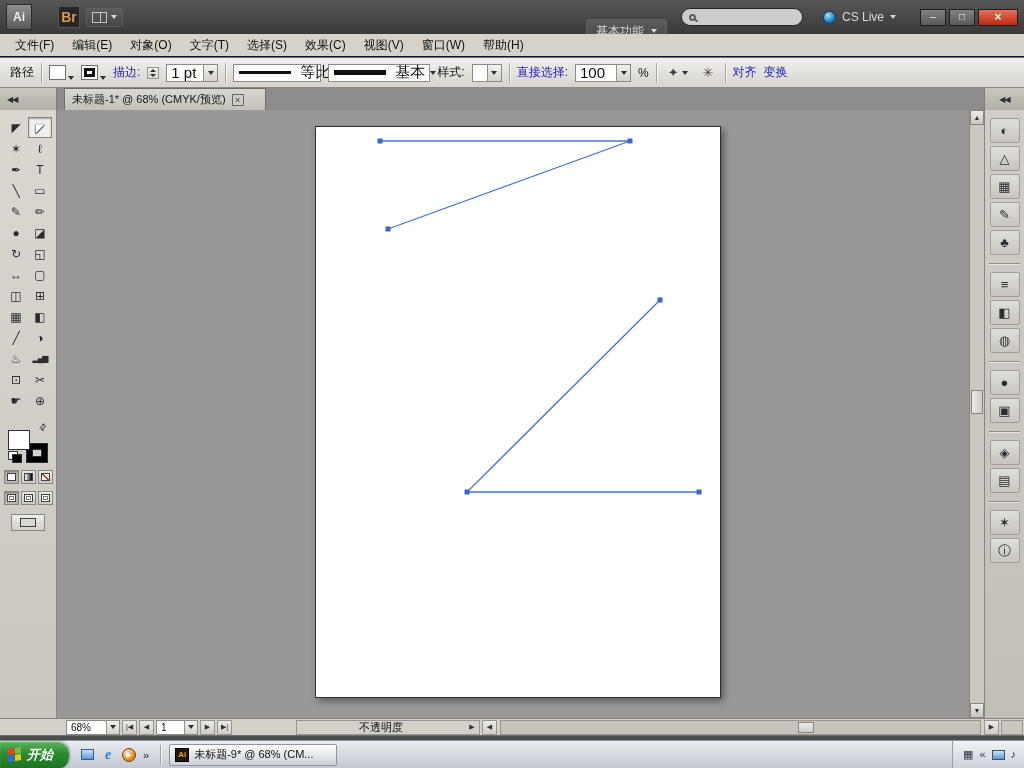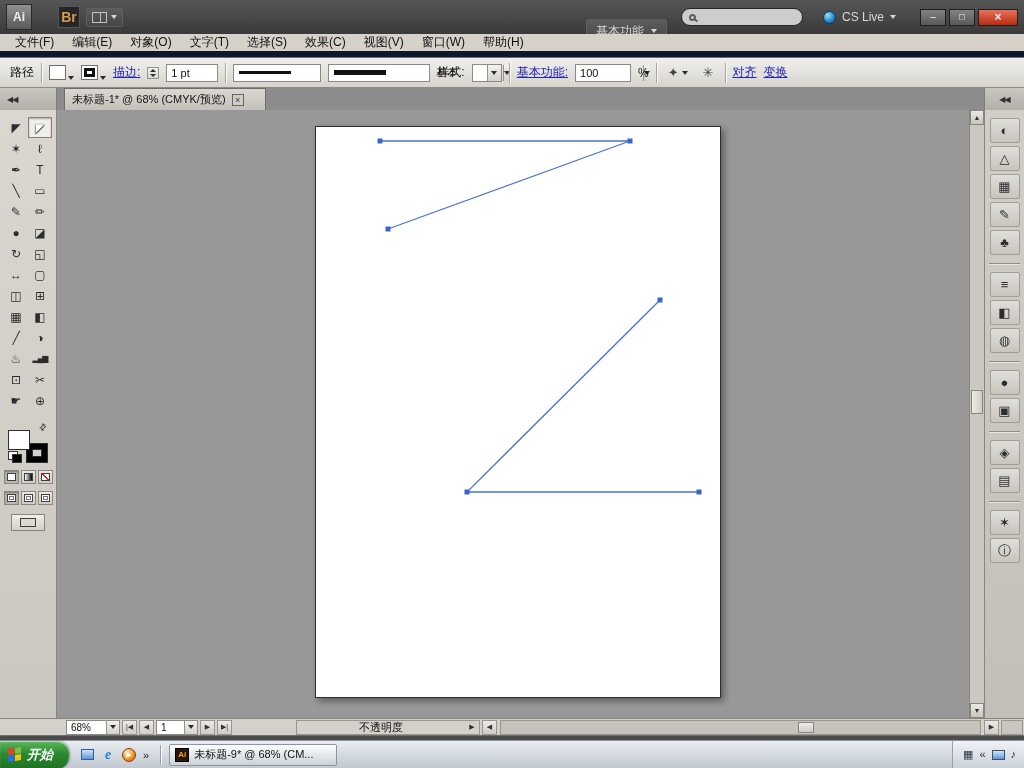--- a/index.html
+++ b/index.html
@@ -22,35 +22,35 @@
   .searchbox input { border:none; background:transparent; outline:none; width:90px; font-size:11px; color:#222; }
   .mag { width:7px; height:7px; border:2px solid #5f5f5f; border-radius:50%; position:relative; flex:none; }
   .mag::after { content:""; position:absolute; width:5px; height:2px; background:#5f5f5f; right:-4px; bottom:-2px; transform:rotate(40deg); }
   .cslive-btn { display:flex; align-items:center; gap:6px; padding:3px 6px; color:#d8d8d8; }
   .cs-dot { width:13px; height:13px; border-radius:50%; background:radial-gradient(circle at 35% 30%,#aadcf2,#1b86c8 60%,#0b5a94); border:1px solid #083e66; }
   .winbtns { display:flex; gap:3px; margin-left:12px; }
   .winbtn { width:26px; height:17px; border:1px solid #1e1e1e; background:linear-gradient(#828282,#585858); color:#efefef; font-size:10px; line-height:1; display:flex; align-items:center; justify-content:center; }
   .winbtn.close { background:linear-gradient(#e8715b,#b92c11); width:40px; font-weight:bold; font-size:12px; }
 
   
-  .menubar { position:absolute; top:34px; left:0; right:0; height:23px; background:#d6d2ca; border-bottom:6px solid #0f172a; display:flex; align-items:center; padding:0 6px; }
+  .menubar { position:absolute; top:34px; left:0; right:0; height:23px; background:#d6d2ca; border-bottom:1px solid #0f172a; display:flex; align-items:center; padding:0 6px; }
   .menu-item { padding:3px 9px; color:#111; }
 
   
   .controlbar { position:absolute; top:58px; left:0; right:0; height:30px; background:linear-gradient(#f0efed,#d7d4cd); border-bottom:1px solid #8f8b84; display:flex; align-items:center; gap:7px; padding:0 10px; font-size:12px; }
   .cb-sep { width:1px; height:20px; background:#a8a49d; box-shadow:1px 0 0 #fbfaf8; flex:none; }
   .swatch-dd { display:flex; align-items:flex-end; gap:2px; }
   .fill-swatch { width:17px; height:15px; background:#fff; border:1px solid #6f6f6f; box-shadow:inset 0 0 0 1px #fff; }
   .stroke-swatch { width:17px; height:15px; background:#fff; border:1px solid #6f6f6f; position:relative; }
   .stroke-swatch::after { content:""; position:absolute; inset:2px; border:3px solid #101010; }
-  .link { color:#2323b6; text-decoration:underline; }
+  .link { color:#2323b6; }
   .spin { display:flex; flex-direction:column; gap:2px; padding:1px 2px; border:1px solid #9a958d; background:linear-gradient(#f1f0ee,#d8d5cf); }
   .spin .dd.up { transform:rotate(180deg); }
   .spin .dd { border-left-width:3px; border-right-width:3px; border-top-width:3px; }
-  .combo { background:#fff; border:1px solid #8d8983; height:18px; display:flex; align-items:center; font-size:11px;gap:41px; }
+  .combo { background:#fff; border:1px solid #8d8983; height:18px; display:flex; align-items:center; font-size:15px; }
   .combo .val { padding:0 4px; white-space:nowrap; }
   .combo .dd-btn { margin-left:auto; width:14px; align-self:stretch; background:linear-gradient(#f2f1ef,#d5d2cc); border-left:1px solid #979289; display:flex; align-items:center; justify-content:center; }
   .prof-line { width:52px; height:3px; background:#101010; margin:0 5px; flex:none; }
   .prof-line.thick { height:5px; }
   .cb-icon-btn { display:flex; align-items:center; gap:3px; padding:2px 4px; }
   .cb-glyph { font-size:13px; color:#444; line-height:1; }
 
   
   .tabbar { position:absolute; top:88px; left:0; right:0; height:22px; background:#8c8c8c; display:flex; align-items:stretch; }
   .dock-header-left { width:57px; background:linear-gradient(#cac7c1,#b3b0aa); border-right:1px solid #7d7d7d; display:flex; align-items:center; padding-left:7px; color:#2e2e2e; font-size:8px; letter-spacing:-1px; }
@@ -225,21 +225,21 @@
           <span class="dd" data-name="dropdown-arrow-icon"></span>
         </span>
     </div>
     <span data-name="style-label">样式:</span>
     <div class="combo" style="width:30px" data-name="graphic-style-combo">
       <span class="dd-btn">
           <span class="dd" data-name="dropdown-arrow-icon"></span>
         </span>
     </div>
     <span class="cb-sep" data-name="separator"></span>
-    <span class="link" data-name="opacity-link">基本功能:</span>
+    <span class="link" data-name="opacity-link">直接选择:</span>
     <div class="combo" style="width:56px" data-name="opacity-combo">
       <span class="val" data-name="opacity-value">100</span>
       <span class="dd-btn">
           <span class="dd" data-name="dropdown-arrow-icon"></span>
         </span>
     </div>
     <span data-name="percent-label">%</span>
     <span class="cb-sep" data-name="separator"></span>
     <button class="cb-icon-btn" data-name="select-similar-button">
       <span class="cb-glyph" data-name="select-similar-icon">✦</span>

